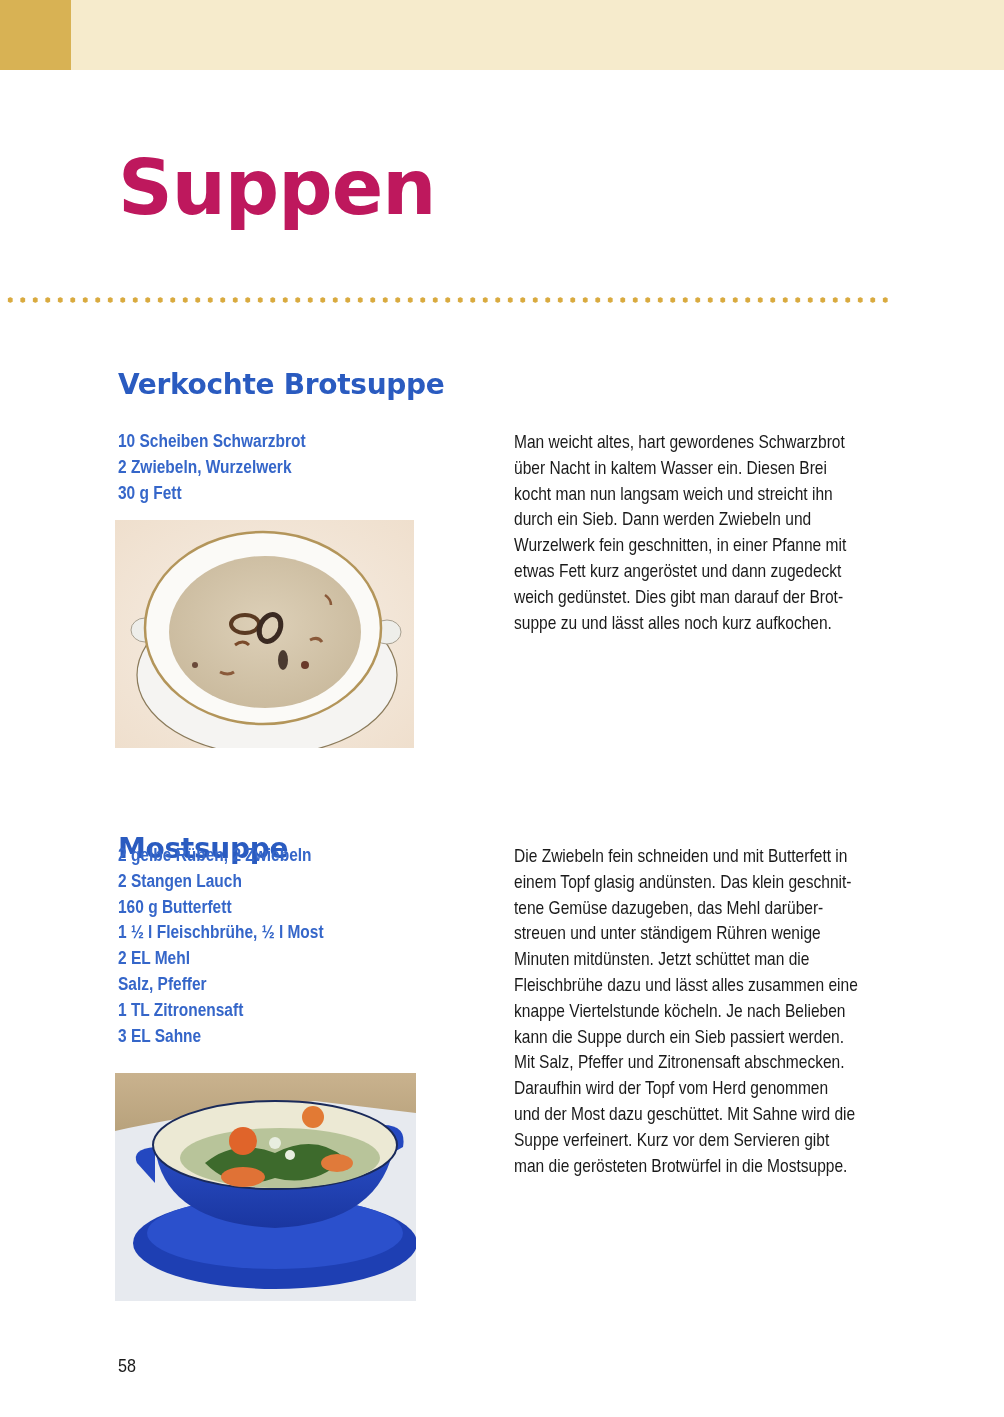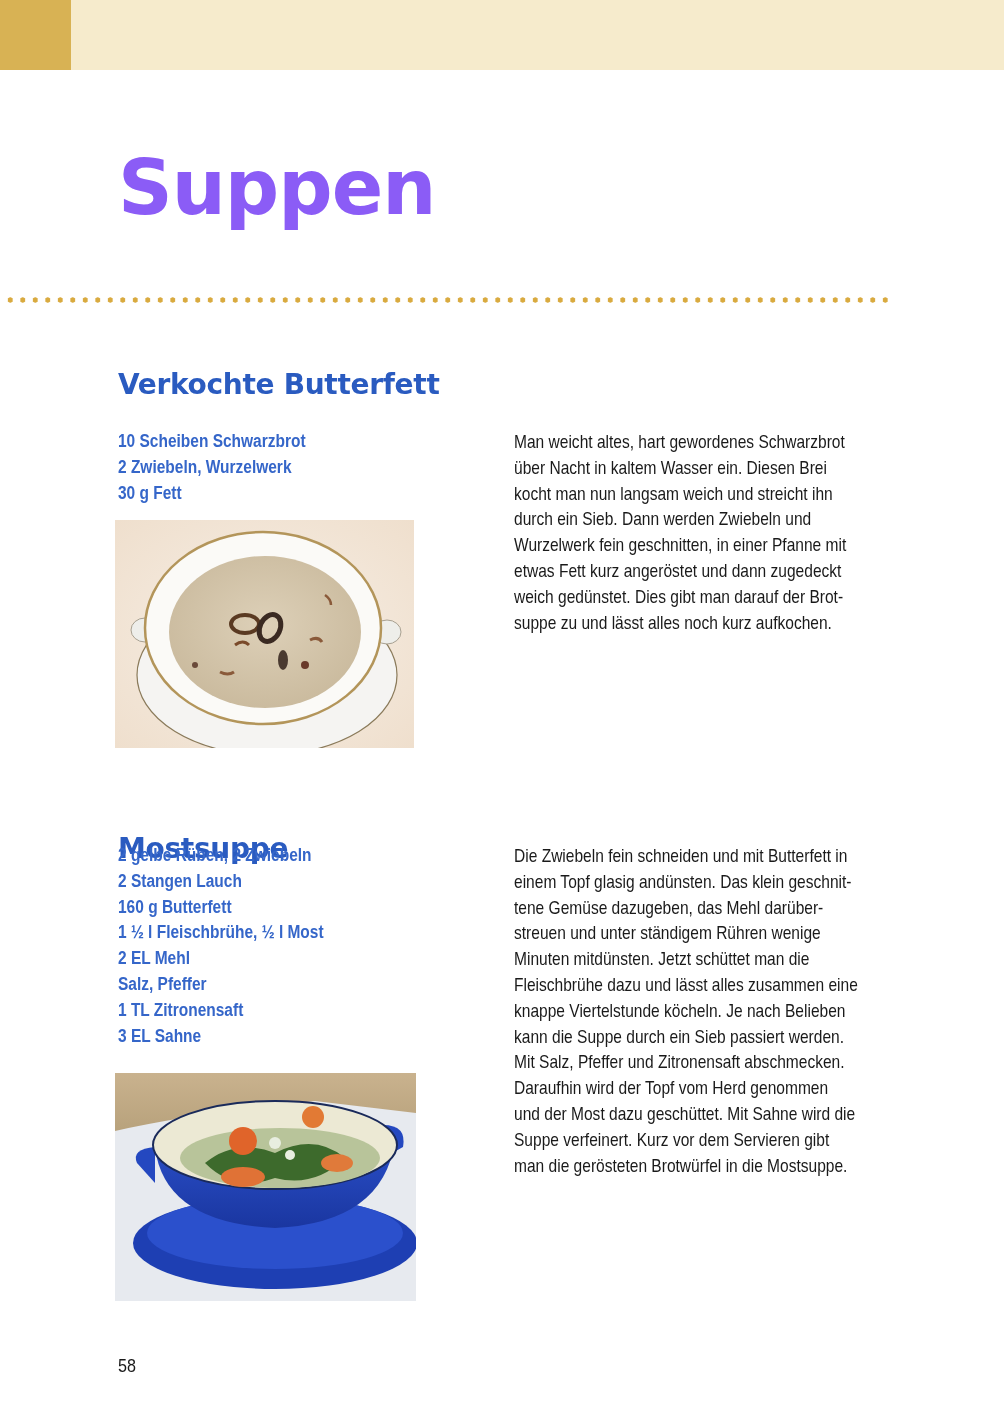--- a/index.html
+++ b/index.html
@@ -13,21 +13,21 @@
       background: #f6ebcc;
     }
     .header-tab {
       position: absolute; left: 0; top: 0; width: 71px; height: 70px;
       background: #d8b254;
     }
     .page-title {
       position: absolute; left: 118px; top: 150px;
       font-family: "DejaVu Sans", sans-serif; font-weight: bold;
       font-size: 76px; letter-spacing: -1px; line-height: 1;
-      color: #8b5cf6; margin: 0;
+      color: #be185d; margin: 0;
     }
     .dotted-rule {
       position: absolute; left: 4px; top: 296px; width: 884px; height: 8px;
       background-image: radial-gradient(circle, #d9aa3f 2.4px, transparent 2.9px);
       background-size: 12.5px 8px;
       background-repeat: repeat-x;
     }
     .recipe-title {
       position: absolute; left: 118px; margin: 0;
       font-family: "DejaVu Sans", sans-serif; font-weight: bold;
@@ -61,21 +61,21 @@
 <body>
 
 <div class="header-band"></div>
 <div class="header-tab"></div>
 
 <h1 class="page-title">Suppen</h1>
 
 <div class="dotted-rule"></div>
 
 <section>
-  <h2 class="recipe-title" style="top:371px;">Verkochte Butterfett</h2>
+  <h2 class="recipe-title" style="top:371px;">Verkochte Brotsuppe</h2>
   <ul class="ingredients" style="top:429px;">
     <li>10 Scheiben Schwarzbrot</li>
     <li>2 Zwiebeln, Wurzelwerk</li>
     <li>30 g Fett</li>
   </ul>
 
   <div class="photo" style="left:115px; top:520px; width:299px; height:228px;" title="Cream soup in a gold-rimmed white bowl with roasted onion rings">
     <svg viewBox="0 0 299 228" preserveAspectRatio="none">
       <defs>
         <radialGradient id="bg1" cx="50%" cy="50%" r="70%">

